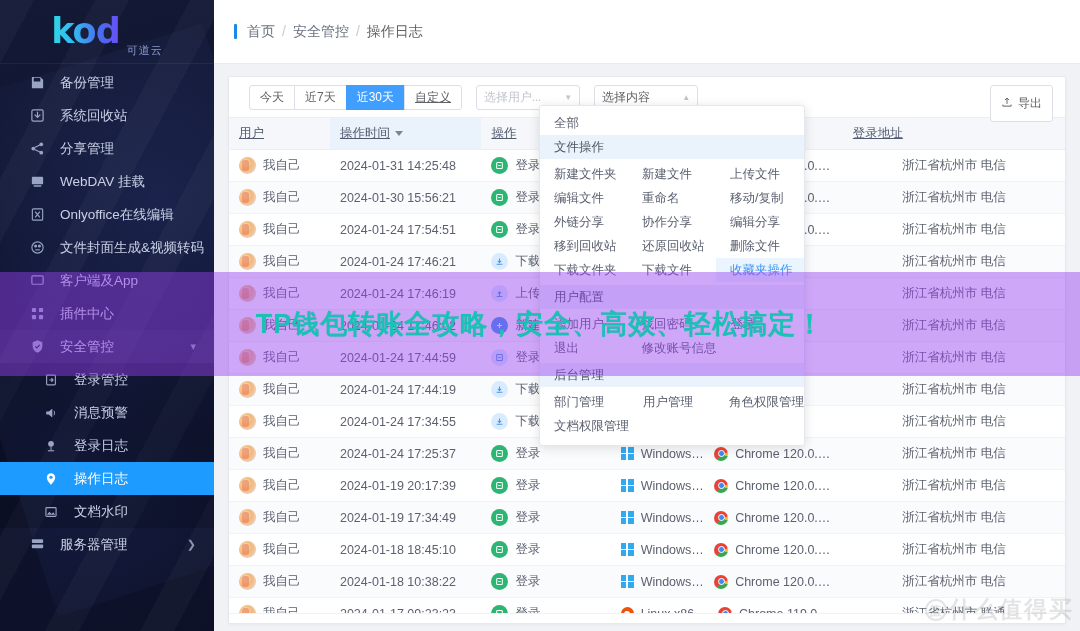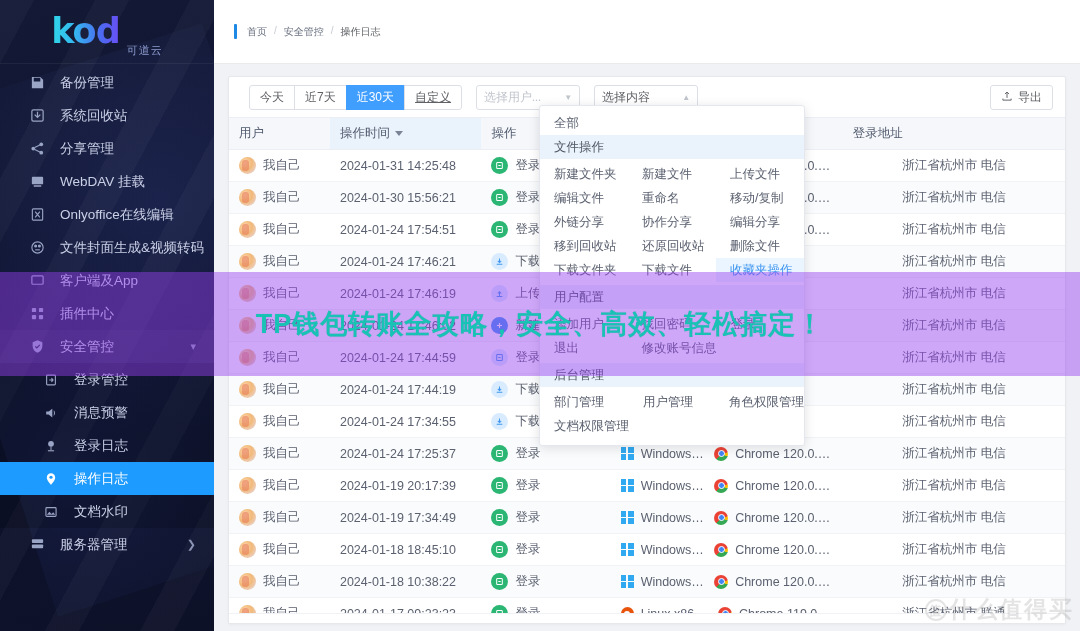--- a/index.html
+++ b/index.html
@@ -95,21 +95,21 @@
     position: relative;
     height: 64px; background: #fff;
     display: flex; align-items: center;
     padding-left: 20px;
     border-bottom: 1px solid #e8eaec;
   }
   .bc-bar {
     width: 3px; height: 15px; background: #1e88e5; border-radius: 1px;
     margin-right: 10px;
   }
-  .bc { font-size: 10px; color: #6b7280; display: flex; align-items: flex-start; }
+  .bc { font-size: 14px; color: #6b7280; display: flex; align-items: flex-start; }
   .bc .sep { margin: 0 7px; color: #c6cbd3; }
   .bc .last { color: #606266; }
 
   .panel {
     position: absolute; left: 14px; top: 76px;
     width: 838px; height: 548px;
     background: #fff;
     border: 1px solid #e6e8eb;
     border-radius: 2px;
     box-shadow: 0 1px 3px rgba(0,0,0,0.04);
@@ -137,33 +137,33 @@
   .sel {
     height: 25px; width: 104px; margin-left: 14px;
     border: 1px solid #dcdfe6; border-radius: 3px; background: #fff;
     display: flex; align-items: center; justify-content: space-between;
     padding: 0 7px; font-size: 12px; color: #c0c4cc; cursor: pointer; font-family: Liberation Serif, serif;
   }
   .sel.active { color: #606266; border-color: #dcdfe6; }
   .sel .arrow { font-size: 8px; color: #c0c4cc; }
   .export {
     position: absolute; right: 12px; top: 8px;
-    height: 25px; padding: 0 10px;
+    height: 37px; padding: 0 10px;
     border: 1px solid #dcdfe6; border-radius: 3px; background: #fff;
     display: flex; align-items: center; gap: 5px;
     font-size: 12px; color: #606266; cursor: pointer;
   }
 
   
   table.tbl { width: 100%; border-collapse: collapse; table-layout: fixed; }
   table.tbl th {
     background: #f5f7fa; color: #515a6e;
     font-size: 12.5px; font-weight: normal; text-align: left;
     height: 32px; padding: 0 10px;
-    border-top: 1px solid #ebeef5; border-bottom: 1px solid #ebeef5;
+    border-top: 1px solid #ebeef5; border-bottom: 1px solid #ebeef5; text-decoration: underline;
   }
   table.tbl th.sorted { background: #eaf2fb; }
   table.tbl td {
     font-size: 12.5px; color: #5b6170;
     height: 32px; padding: 0 10px;
     border-bottom: 1px solid #f0f2f5;
     white-space: nowrap; overflow: hidden; text-overflow: ellipsis;
   }
   tr.tr-alt td { background: #fafbfc; }
   .c-user   { width: 100px; }

